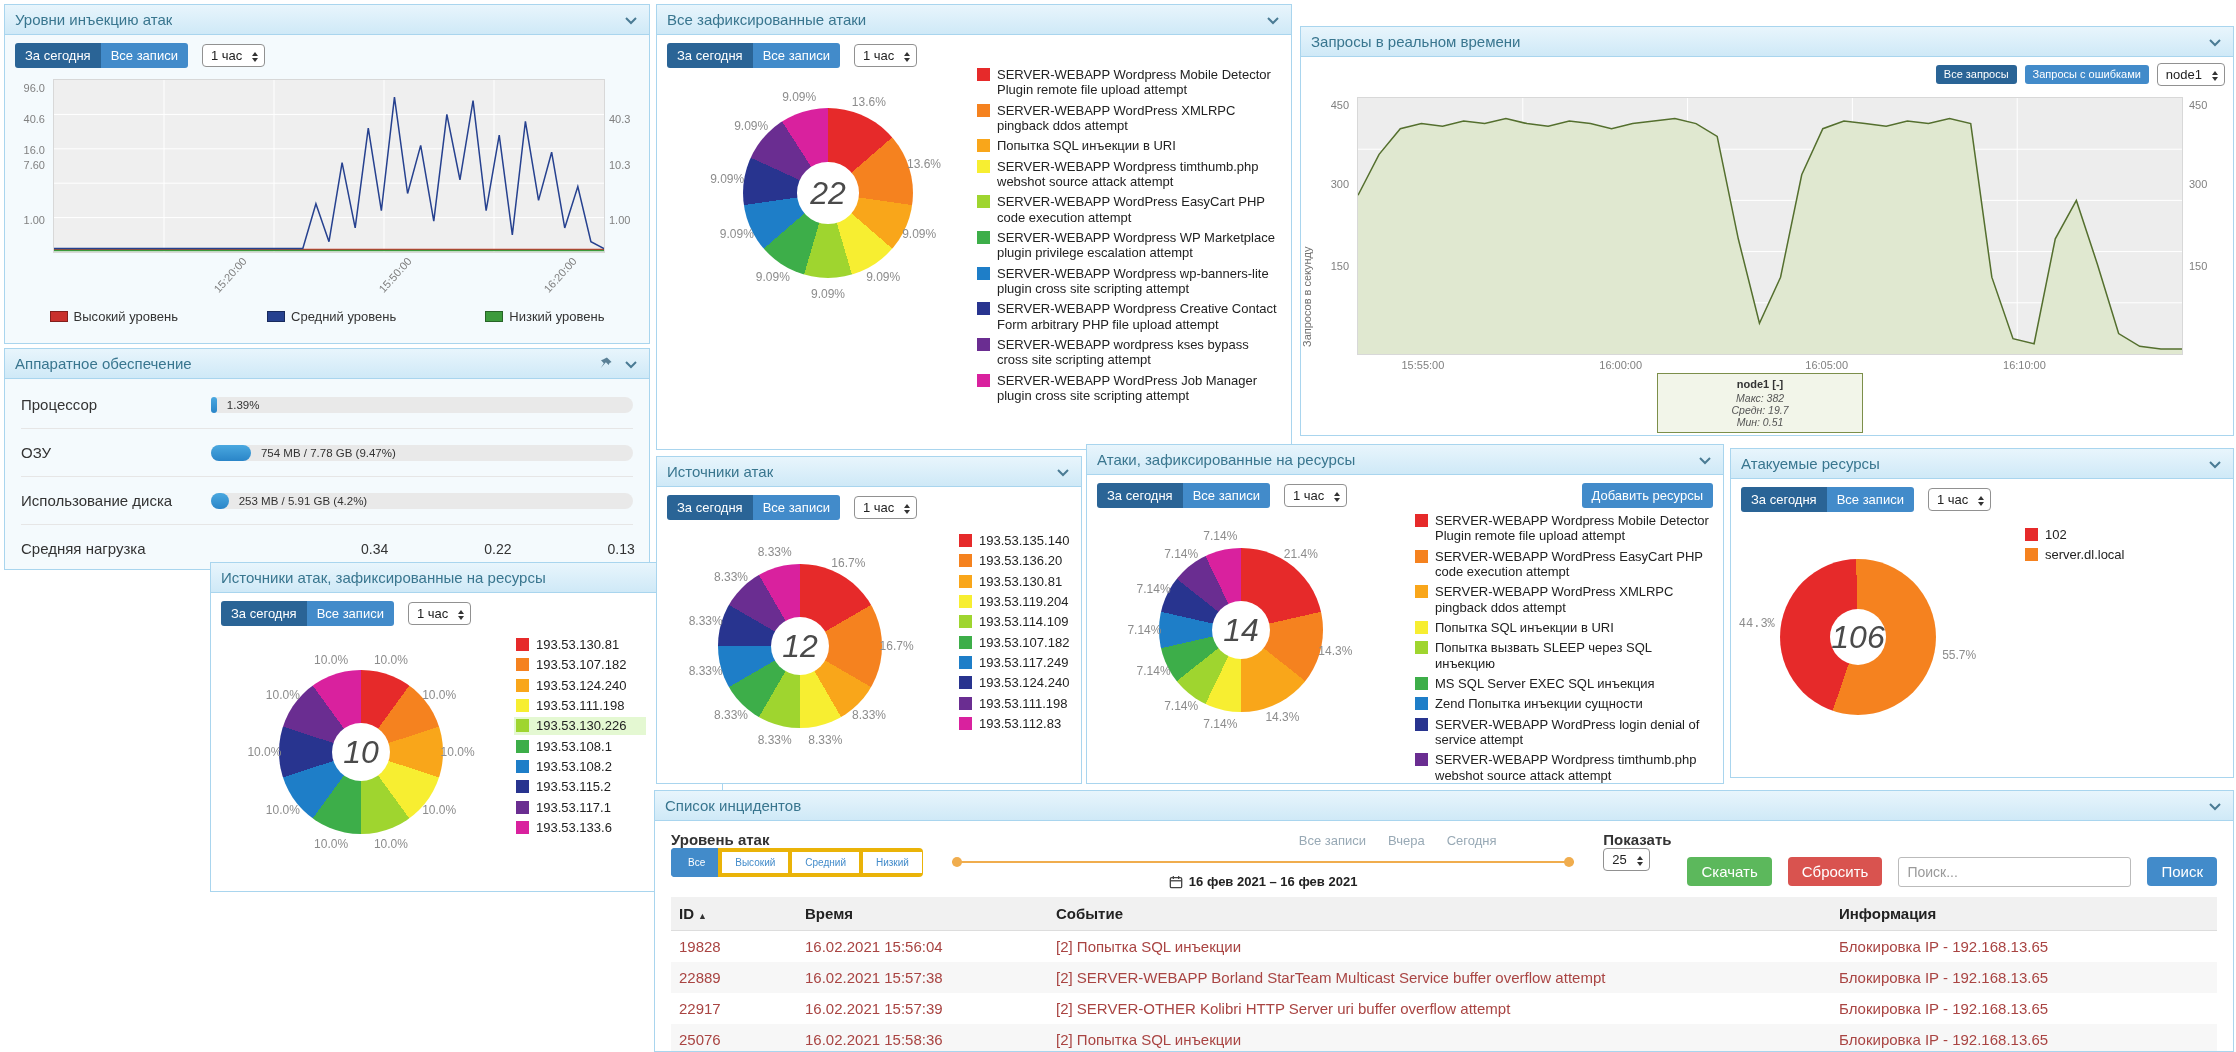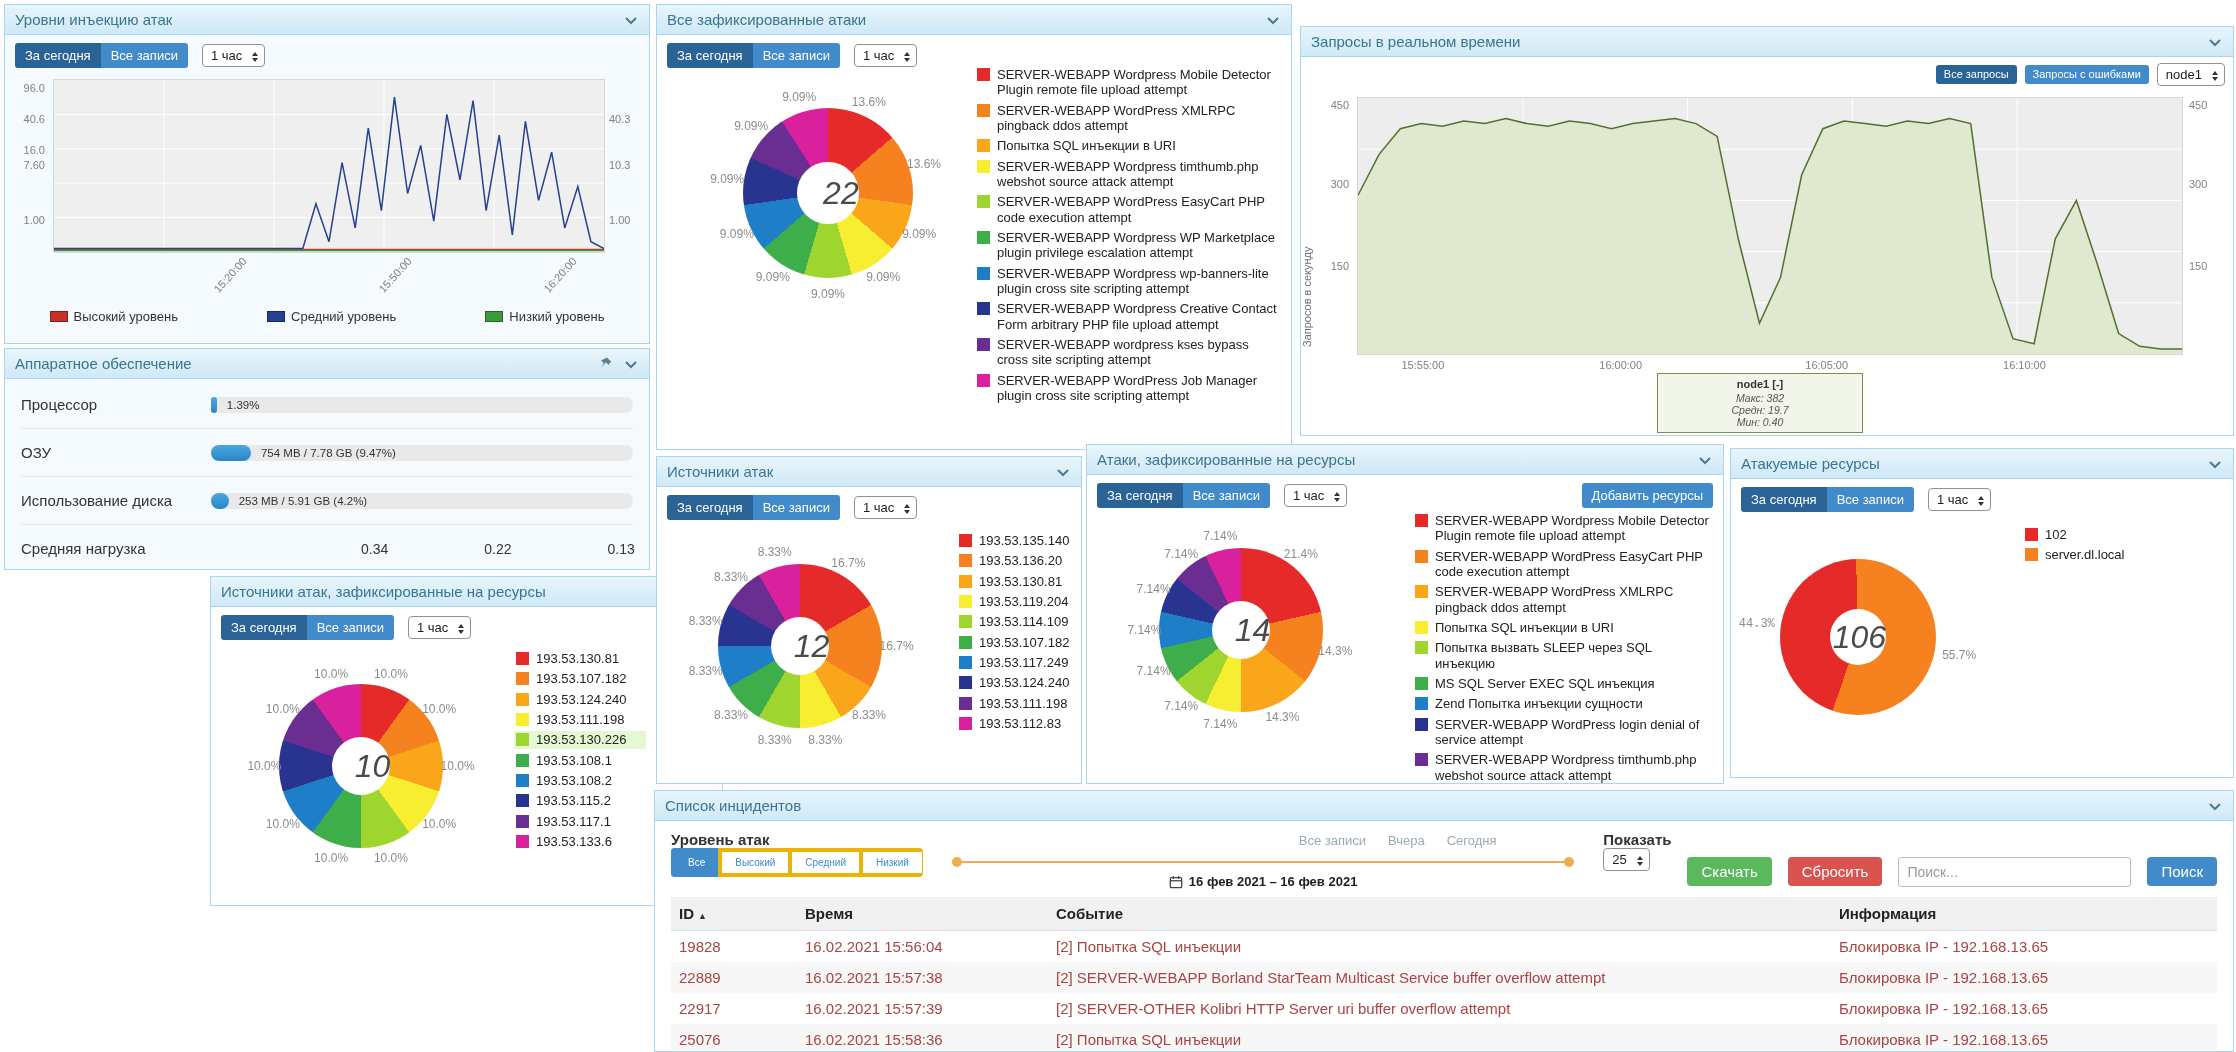--- a/index.html
+++ b/index.html
@@ -41,21 +41,21 @@
   .xt{position:absolute;top:4px;transform:translateX(-50%);font-size:11px;color:#808080;white-space:nowrap}
   .xtr{position:absolute;top:2px;font-size:11px;color:#808080;white-space:nowrap;
        transform:rotate(-48deg) translateX(-100%);transform-origin:0 0}
   .leg-row{position:absolute;left:0;right:0;display:flex;justify-content:space-around;font-size:13px;color:#333}
   .leg-row .li{display:flex;align-items:center;gap:6px}
   .swl{width:16px;height:9px;border:1px solid rgba(0,0,0,.35)}
   .ylab{position:absolute;writing-mode:vertical-rl;transform:rotate(180deg);font-size:11px;color:#707070}
 
   .donut-wrap{position:absolute}
   .ring{position:absolute;inset:14.5%;border-radius:50%}
-  .hole{position:absolute;inset:32%;border-radius:50%;background:#fff;display:flex;align-items:center;justify-content:flex-end}
+  .hole{position:absolute;inset:32%;border-radius:50%;background:#fff;display:flex;align-items:center;justify-content:center}
   .hole span{font-size:32px;font-style:italic;color:#4a4a4a}
   .dlabels{position:absolute;inset:0;pointer-events:none}
   .dl{position:absolute;transform:translate(-50%,-50%);font-size:12px;color:#8c8c8c;white-space:nowrap}
 
   .legend{position:absolute}
   .legend .li{display:flex;align-items:flex-start;gap:7px;margin:3px 0;font-size:13px;line-height:1.18;
               color:#222;padding:1px 2px;cursor:pointer}
   .legend .li.hl{background:#e4f8d2}
   .sw{flex:none;width:13px;height:13px;margin-top:1px}
 
@@ -232,21 +232,21 @@
           <div class="loads">
             <span>0.34</span>
             <span>0.22</span>
             <span>0.13</span>
           </div>
         </div>
       </div>
     </div>
   </div>
 
-  <div class="panel" style="left:210px;top:576px;width:513px;height:330px">
+  <div class="panel" style="left:210px;top:562px;width:513px;height:330px">
     <div class="ph">
       <span class="ttl">Источники атак, зафиксированные на ресурсы</span>
       <span class="icons">
           <svg width="16" height="16" viewBox="0 0 16 16">
             <path d="M3 6l5 5 5-5" fill="none" stroke="#4a7b94" stroke-width="2"></path>
           </svg>
         </span>
     </div>
     <div class="pb">
       <div class="tb">
@@ -681,21 +681,21 @@
           <span class="xt" style="left: 32%;">16:00:00</span>
           <span class="xt" style="left: 57%;">16:05:00</span>
           <span class="xt" style="left: 81%;">16:10:00</span>
         </div>
       <div class="rtip" style="left:356px;top:316px;width:206px">
         <div class="t">node1 [-]</div>
         <div>
 
         <div class="ln">Макс: 382</div>
             <div class="ln">Средн: 19.7</div>
-            <div class="ln">Мин: 0.40</div>
+            <div class="ln">Мин: 0.51</div>
           </div>
       </div>
     </div>
   </div>
 
   <div class="panel" style="left:1730px;top:448px;width:504px;height:330px">
     <div class="ph">
       <span class="ttl">Атакуемые ресурсы</span>
       <span class="icons">
           <svg width="16" height="16" viewBox="0 0 16 16">

